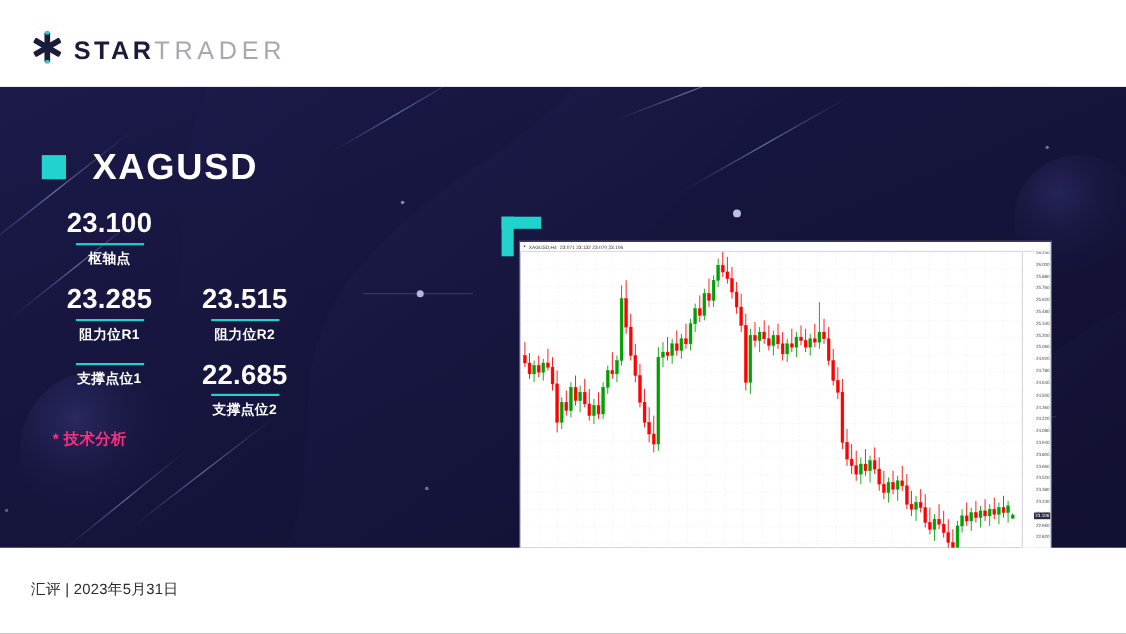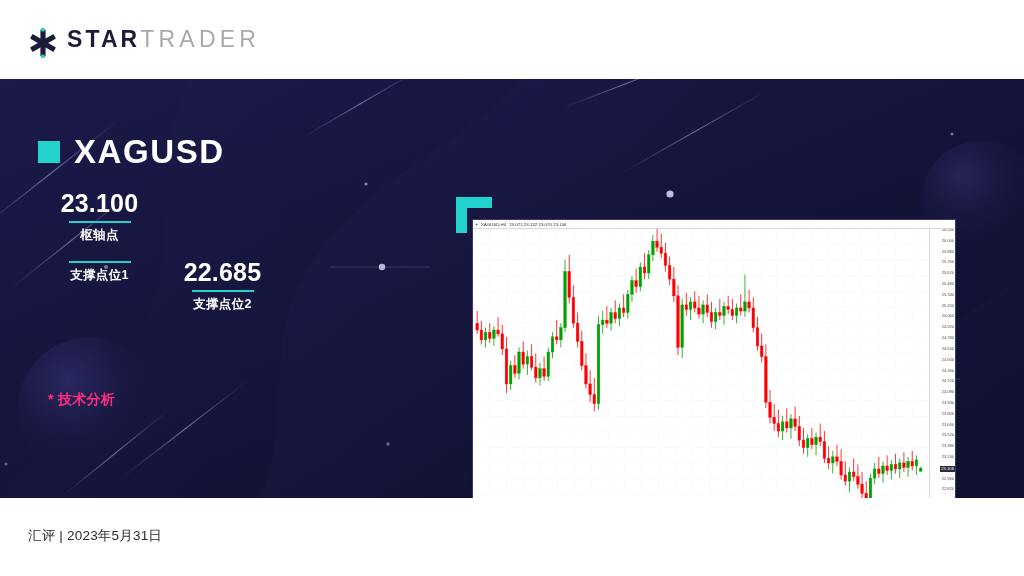--- a/index.html
+++ b/index.html
@@ -10,40 +10,40 @@
   }
   #root { position:relative; width:1024px; height:576px; overflow:hidden; background:#fff; }
 
   
   .header {
     position:absolute; left:0; top:0; width:1024px; height:79px;
     background:#ffffff;
   }
   .logo-wrap {
     position:absolute; left:28px; top:28px;
-    display:flex; align-items:flex-start; gap:9px;
+    display:flex; align-items:flex-end; gap:9px;
   }
   .logo-mark { position:relative; width:30px; height:30px; }
   .logo-mark svg { display:block; }
   .logo-text { font-size:23px; letter-spacing:3.1px; font-weight:bold; line-height:1; }
   .logo-text .t1 { color:#1b1b3a; }
   .logo-text .t2 { color:#a8a8b3; font-weight:normal; letter-spacing:4.2px; }
 
   
   .stage {
     position:absolute; left:0; top:79px; width:1024px; height:419px;
     background:#141339;
     overflow:hidden;
   }
   .stage .bg-svg { position:absolute; left:0; top:0; width:1024px; height:419px; }
 
   
   .symbol-row {
     position:absolute; left:38px; top:56px;
-    display:flex; align-items:center; gap:14px;
+    display:flex; align-items:center; gap:24px;
   }
   .symbol-square { width:22px; height:22px; background:#22d3cd; }
   .symbol-name {
     color:#ffffff; font-size:33px; font-weight:bold; letter-spacing:1.6px; line-height:1;
   }
 
   .pivot-grid { position:absolute; left:38px; top:110px; width:290px; }
   .lvl-row { display:flex; }
   .lvl {
     width:123px; text-align:center; margin-bottom:14px;
@@ -208,20 +208,32 @@
     <div class="pivot-grid">
 
       <div class="lvl-row">
         <div class="lvl single">
           <div class="lvl-val">23.100</div>
           <div class="lvl-rule"></div>
           <div class="lvl-label">枢轴点</div>
         </div>
       </div>
 
+      <div class="lvl-row">
+        <div class="lvl">
+          <div class="lvl-val">23.285</div>
+          <div class="lvl-rule"></div>
+          <div class="lvl-label">阻力位R1</div>
+        </div>
+        <div class="lvl">
+          <div class="lvl-val">23.515</div>
+          <div class="lvl-rule"></div>
+          <div class="lvl-label">阻力位R2</div>
+        </div>
+      </div>
 
       <div class="lvl-row">
         <div class="lvl">
           <div class="lvl-rule"></div>
           <div class="lvl-label">支撑点位1</div>
         </div>
         <div class="lvl">
           <div class="lvl-val">22.685</div>
           <div class="lvl-rule"></div>
           <div class="lvl-label">支撑点位2</div>

